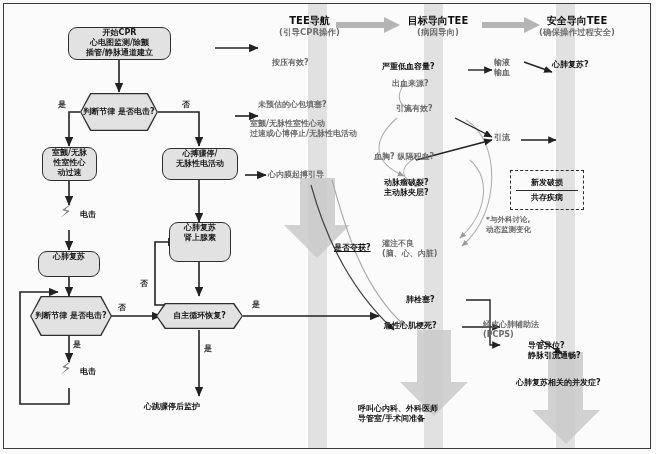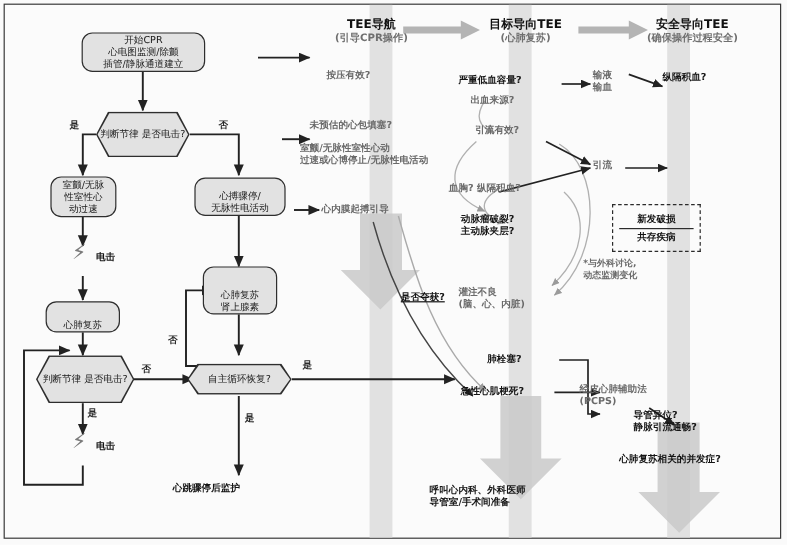--- a/index.html
+++ b/index.html
@@ -12,23 +12,23 @@
   }
   #root{position:absolute;left:0;top:0;width:656px;height:454px;}
   .frame{
     position:absolute;left:3px;top:3px;width:648px;height:446px;
     border:1px solid #3a3a3a;background:#fbfbfb;box-sizing:border-box;
   }
   svg.layer{position:absolute;left:0;top:0;width:656px;height:454px;}
 
   .node{
     position:absolute;box-sizing:border-box;
-    display:flex;align-items:flex-end;justify-content:center;
+    display:flex;align-items:flex-start;justify-content:center;
     text-align:center;color:#1a1a1a;
-    font-size:8px;line-height:1.25;font-weight:normal;
+    font-size:8px;line-height:1.25;font-weight:bold;
     background:#e2e2e2;border:1.3px solid #2e2e2e;
   }
   .node.round{border-radius:9px;}
   .lbl{
     position:absolute;color:#3d3d3d;font-size:8px;line-height:1.3;
     white-space:pre-line;font-weight:bold;
   }
   .lbl.grey{color:#6a6a6a;font-weight:bold;}
   .lbl.dark{color:#141414;font-weight:bold;}
   .lbl.yn{color:#2b2b2b;font-size:8px;font-weight:bold;}
@@ -133,21 +133,21 @@
 
     <line x1="541" y1="340" x2="562" y2="354" stroke="#222" stroke-width="1.4" marker-end="url(#ah)"></line>
   </svg>
 
   <div class="hdr" style="left:247px;top:14px;width:125px;">
     <div class="t">TEE导航</div>
     <div class="s">(引导CPR操作)</div>
   </div>
   <div class="hdr" style="left:378px;top:14px;width:120px;">
     <div class="t">目标导向TEE</div>
-    <div class="s">(心肺复苏)</div>
+    <div class="s">(病因导向)</div>
   </div>
   <div class="hdr" style="left:508px;top:14px;width:138px;">
     <div class="t">安全导向TEE</div>
     <div class="s">(确保操作过程安全)</div>
   </div>
 
   <div class="node round" style="left:68px;top:27px;width:103px;height:33px;">
     <span style="white-space:pre-line;">开始CPR
 心电图监测/除颤
 插管/静脉通道建立</span>
@@ -227,21 +227,21 @@
   <div class="lbl dark" style="left:384px;top:321px;width:82px;">急性心肌梗死?</div>
   <div class="lbl dark" style="left:358px;top:404px;width:156px;">呼叫心内科、外科医师
 导管室/手术间准备</div>
 
   <div class="lbl grey" style="left:494px;top:58px;width:32px;">输液
 输血</div>
   <div class="lbl grey" style="left:494px;top:133px;width:28px;">引流</div>
   <div class="lbl grey" style="left:483px;top:320px;width:82px;">经皮心肺辅助法
 (PCPS)</div>
 
-  <div class="lbl dark" style="left:552px;top:60px;width:70px;">纵隔积血?</div>
+  <div class="lbl dark" style="left:552px;top:60px;width:70px;">心肺复苏?</div>
   <div class="lbl dark" style="left:528px;top:341px;width:118px;">导管异位?
 静脉引流通畅?</div>
   <div class="lbl dark" style="left:516px;top:378px;width:136px;">心肺复苏相关的并发症?</div>
 
   <div class="dashbox" style="left:489px;top:170px;width:74px;height:40px;">
     <div class="dl">新发破损</div>
     <div class="sep"></div>
     <div class="dl">共存疾病</div>
   </div>
   <div class="lbl grey" style="left:486px;top:215px;width:84px;font-size:7.5px;">*与外科讨论,

